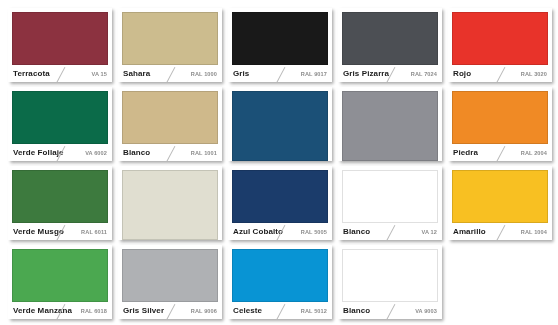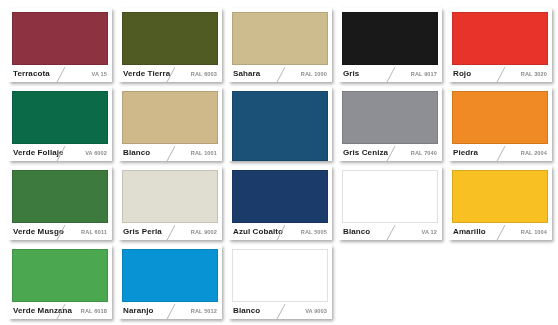--- a/index.html
+++ b/index.html
@@ -80,44 +80,44 @@
 <div id="palette">
     <div class="swatch-card">
       <div class="color-block" style="background: rgb(140, 50, 64);"></div>
       <div class="label-row">
         <span class="color-name">Terracota</span>
         <span class="divider"></span>
         <span class="color-code">VA 15</span>
       </div>
     </div>
     <div class="swatch-card">
-      <div class="color-block" style="background: rgb(79, 91, 35);"></div>
-      <div class="label-row">
-        <span class="color-name">Verde Tierra</span>
-        <span class="divider"></span>
-        <span class="color-code">RAL 6003</span>
-      </div>
-    </div>
-    <div class="swatch-card">
       <div class="color-block" style="background: rgb(204, 188, 142);"></div>
       <div class="label-row">
         <span class="color-name">Sahara</span>
         <span class="divider"></span>
         <span class="color-code">RAL 1000</span>
       </div>
     </div>
     <div class="swatch-card">
       <div class="color-block" style="background: rgb(25, 25, 25);"></div>
       <div class="label-row">
         <span class="color-name">Gris</span>
         <span class="divider"></span>
         <span class="color-code">RAL 9017</span>
       </div>
     </div>
     <div class="swatch-card">
+      <div class="color-block" style="background: rgb(76, 79, 84);"></div>
+      <div class="label-row">
+        <span class="color-name">Gris Pizarra</span>
+        <span class="divider"></span>
+        <span class="color-code">RAL 7024</span>
+      </div>
+    </div>
+    <div class="swatch-card">
       <div class="color-block" style="background: rgb(232, 51, 42);"></div>
       <div class="label-row">
         <span class="color-name">Rojo</span>
         <span class="divider"></span>
         <span class="color-code">RAL 3020</span>
       </div>
     </div>
     <div class="swatch-card">
       <div class="color-block" style="background: rgb(11, 107, 73);"></div>
       <div class="label-row">
@@ -132,49 +132,39 @@
         <span class="color-name">Blanco</span>
         <span class="divider"></span>
         <span class="color-code">RAL 1001</span>
       </div>
     </div>
     <div class="swatch-card">
       <div class="color-block" style="background: rgb(27, 80, 119);"></div>
     </div>
     <div class="swatch-card">
       <div class="color-block" style="background: rgb(142, 143, 149);"></div>
-      <div class="label-row">
-        <span class="color-name">Gris Ceniza</span>
-        <span class="divider"></span>
-        <span class="color-code">RAL 7040</span>
-      </div>
     </div>
     <div class="swatch-card">
       <div class="color-block" style="background: rgb(240, 138, 37);"></div>
       <div class="label-row">
         <span class="color-name">Piedra</span>
         <span class="divider"></span>
         <span class="color-code">RAL 2004</span>
       </div>
     </div>
     <div class="swatch-card">
       <div class="color-block" style="background: rgb(61, 122, 62);"></div>
       <div class="label-row">
         <span class="color-name">Verde Musgo</span>
         <span class="divider"></span>
         <span class="color-code">RAL 6011</span>
       </div>
     </div>
     <div class="swatch-card">
       <div class="color-block" style="background: rgb(224, 222, 208);"></div>
-      <div class="label-row">
-        <span class="color-name">Gris Perla</span>
-        <span class="divider"></span>
-        <span class="color-code">RAL 9002</span>
-      </div>
     </div>
     <div class="swatch-card">
       <div class="color-block" style="background: rgb(27, 60, 107);"></div>
       <div class="label-row">
         <span class="color-name">Azul Cobalto</span>
         <span class="divider"></span>
         <span class="color-code">RAL 5005</span>
       </div>
     </div>
     <div class="swatch-card">
@@ -195,23 +185,31 @@
     </div>
     <div class="swatch-card">
       <div class="color-block" style="background: rgb(75, 168, 80);"></div>
       <div class="label-row">
         <span class="color-name">Verde Manzana</span>
         <span class="divider"></span>
         <span class="color-code">RAL 6018</span>
       </div>
     </div>
     <div class="swatch-card">
+      <div class="color-block" style="background: rgb(175, 177, 180);"></div>
+      <div class="label-row">
+        <span class="color-name">Gris Silver</span>
+        <span class="divider"></span>
+        <span class="color-code">RAL 9006</span>
+      </div>
+    </div>
+    <div class="swatch-card">
       <div class="color-block" style="background: rgb(8, 148, 212);"></div>
       <div class="label-row">
-        <span class="color-name">Naranjo</span>
+        <span class="color-name">Celeste</span>
         <span class="divider"></span>
         <span class="color-code">RAL 5012</span>
       </div>
     </div>
     <div class="swatch-card">
       <div class="color-block" style="background: rgb(255, 255, 255);"></div>
       <div class="label-row">
         <span class="color-name">Blanco</span>
         <span class="divider"></span>
         <span class="color-code">VA 9003</span>

